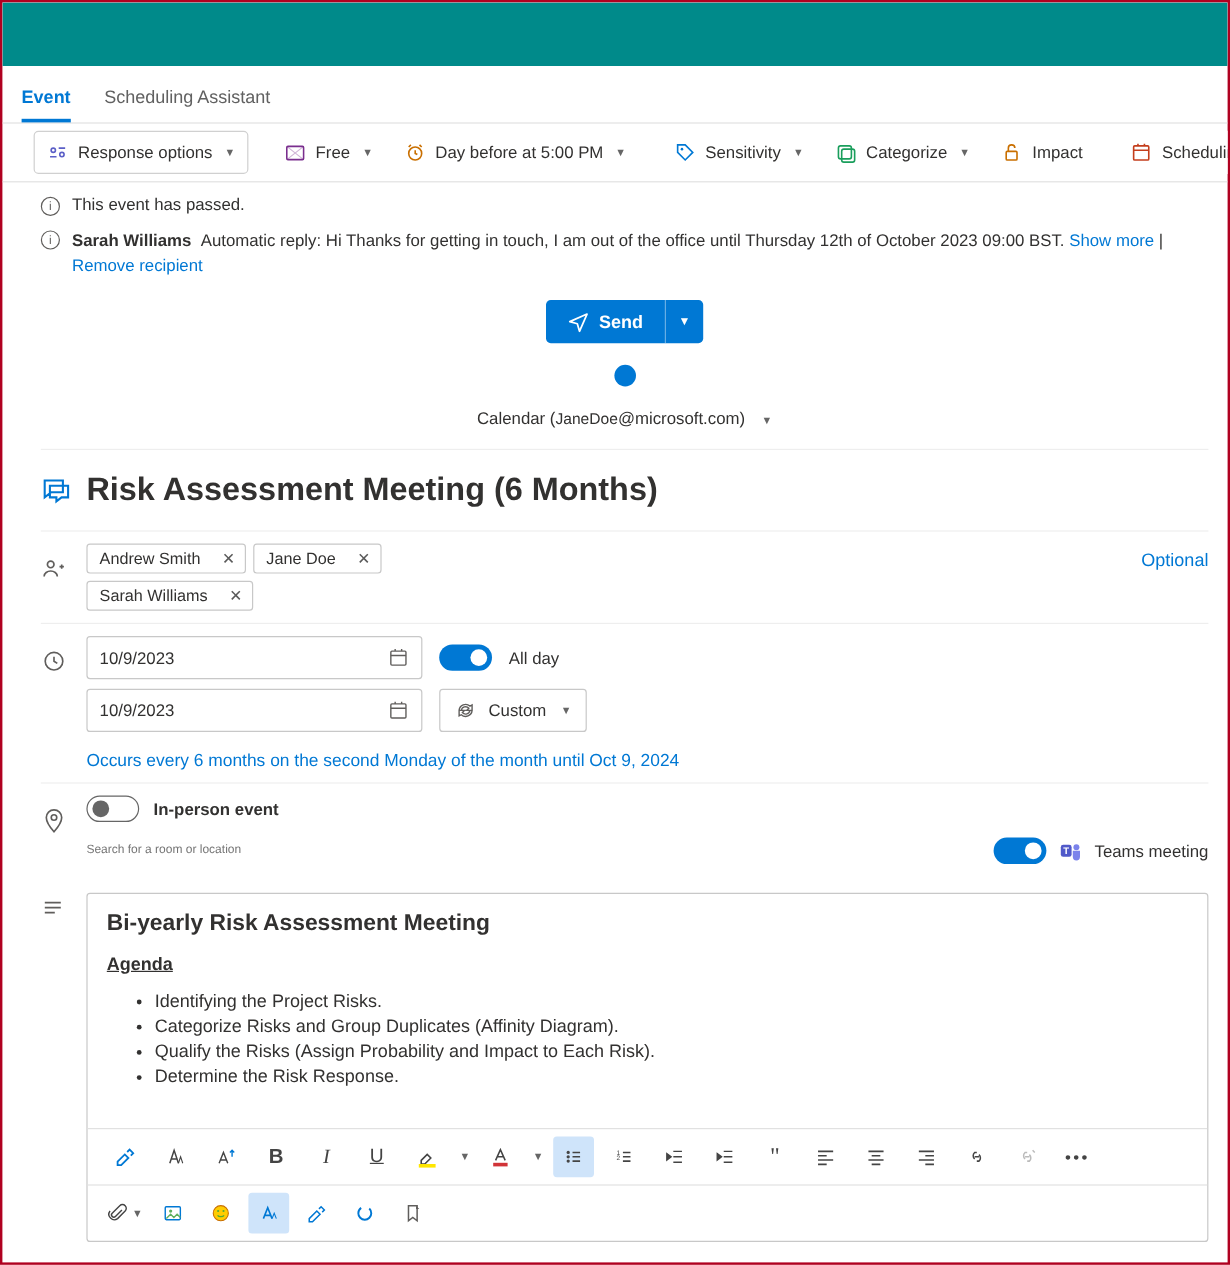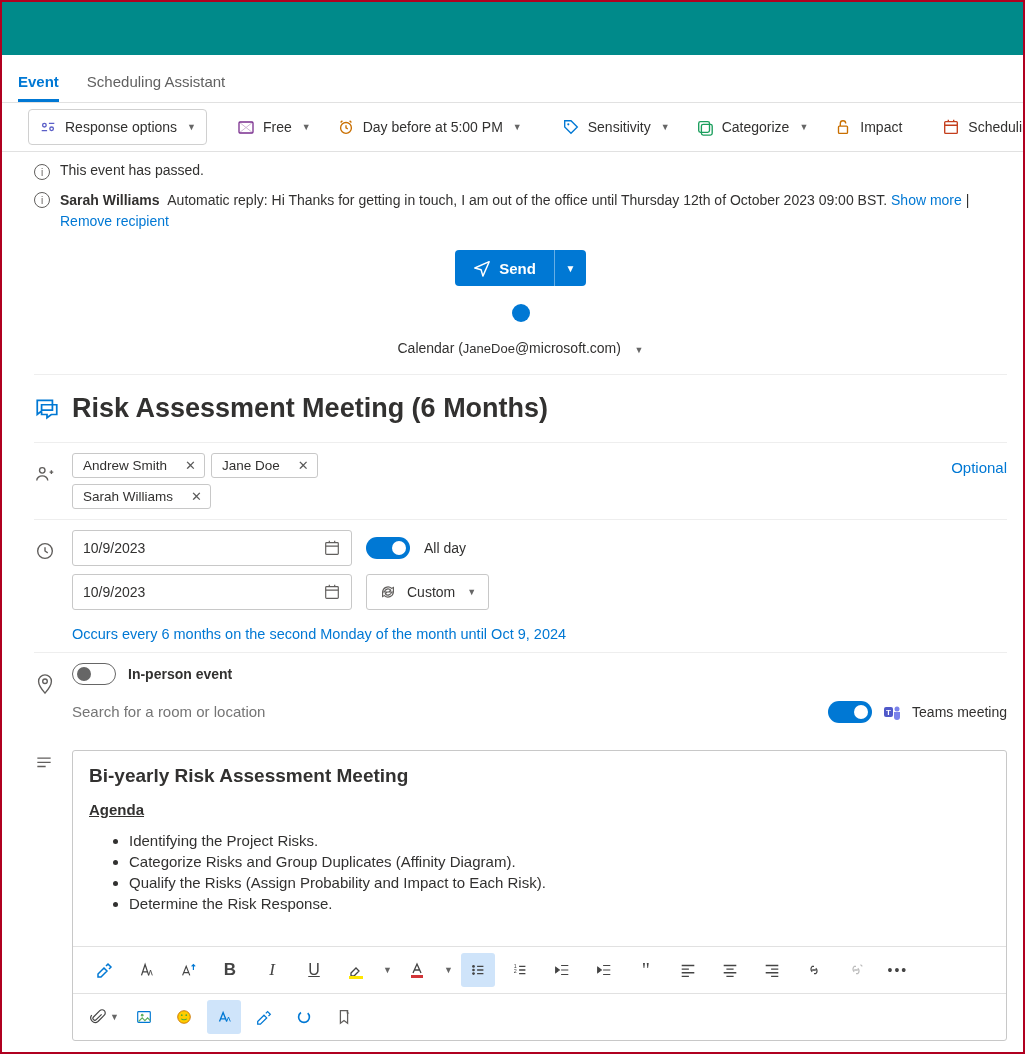--- a/index.html
+++ b/index.html
@@ -118,21 +118,21 @@
 .toggle .knob {
   width: 14px; height: 14px; border-radius: 50%; position: absolute; top: 4px;
 }
 .toggle.on .knob { background: #fff; right: 4px; }
 .toggle.off .knob { background: #666; left: 4px; top: 3px; }
 .recur {
   display: flex; align-items: center; gap: 10px; border: 1px solid #c8c8c8;
   border-radius: 3px; padding: 8px 12px; background: #fff; cursor: pointer;
 }
 .loc-input {
-  border: none; outline: none; font-size: 15px; color: #666; padding: 10px 0; width: 400px;
+  border: none; outline: none; font-size: 10px; color: #666; padding: 10px 0; width: 400px;
 }
 .editor {
   border: 1px solid #c8c8c8; border-radius: 3px; margin-top: 6px;
 }
 .ed-body { padding: 14px 16px 30px 16px; font-size: 15px; }
 .ed-body h3 { font-size: 19px; font-weight: 700; margin-bottom: 14px; }
 .ed-body .agenda { font-weight: 700; text-decoration: underline; margin-bottom: 14px; font-size: 15px; }
 .ed-body ul { padding-left: 40px; }
 .ed-body li { margin-bottom: 4px; }
 .ed-toolbar {

